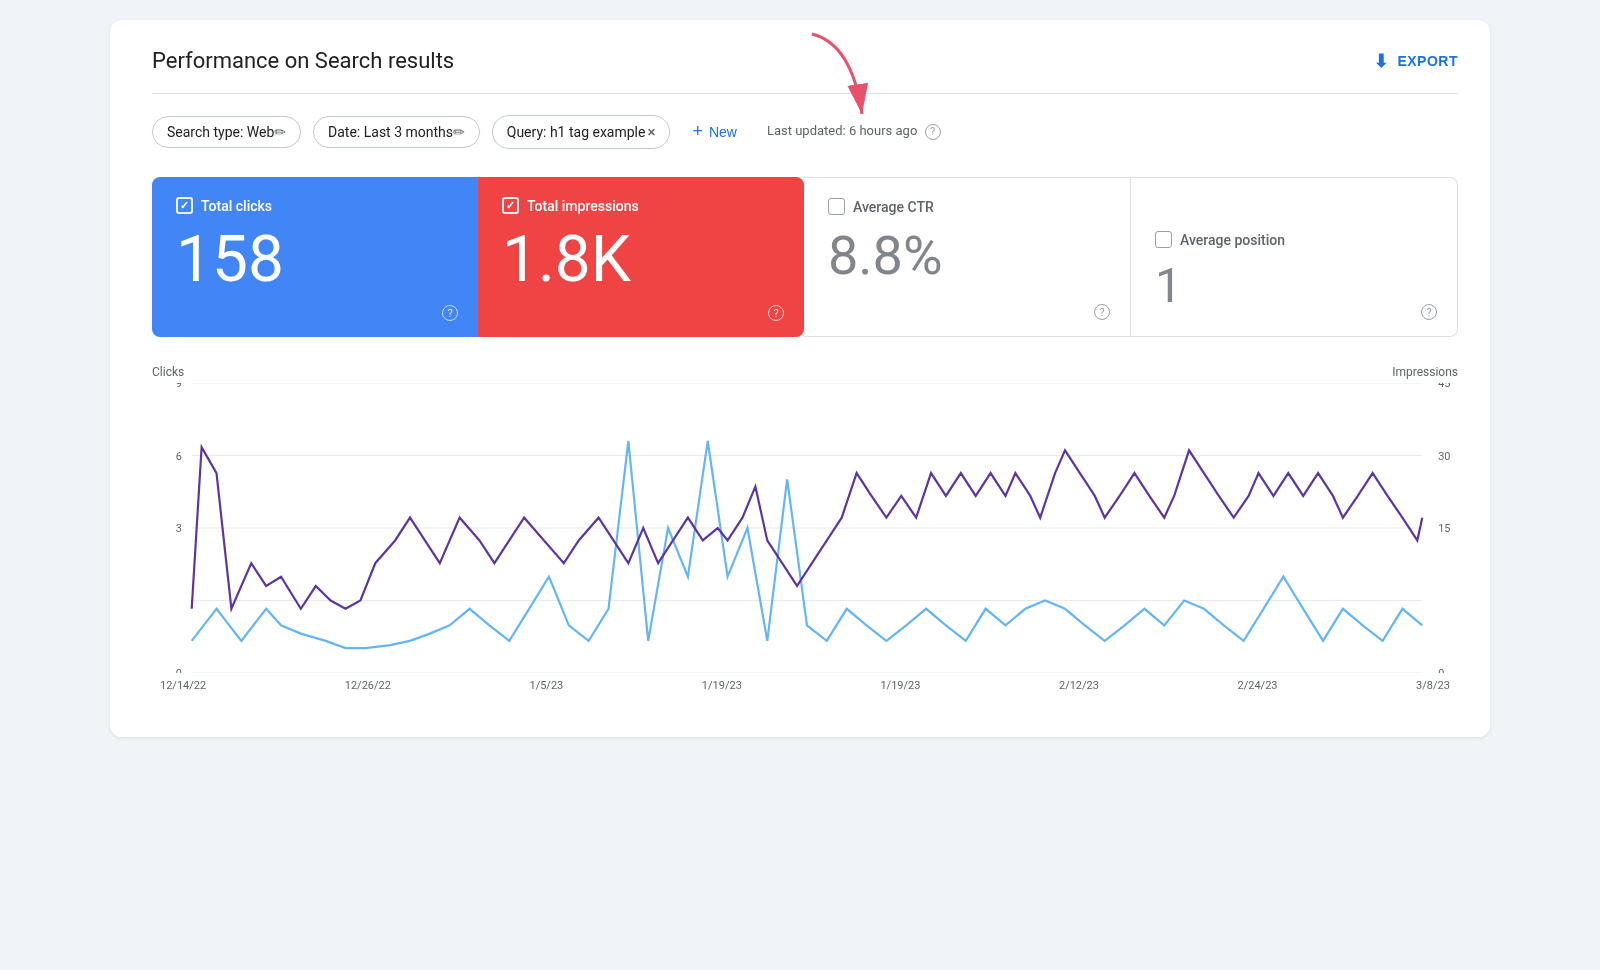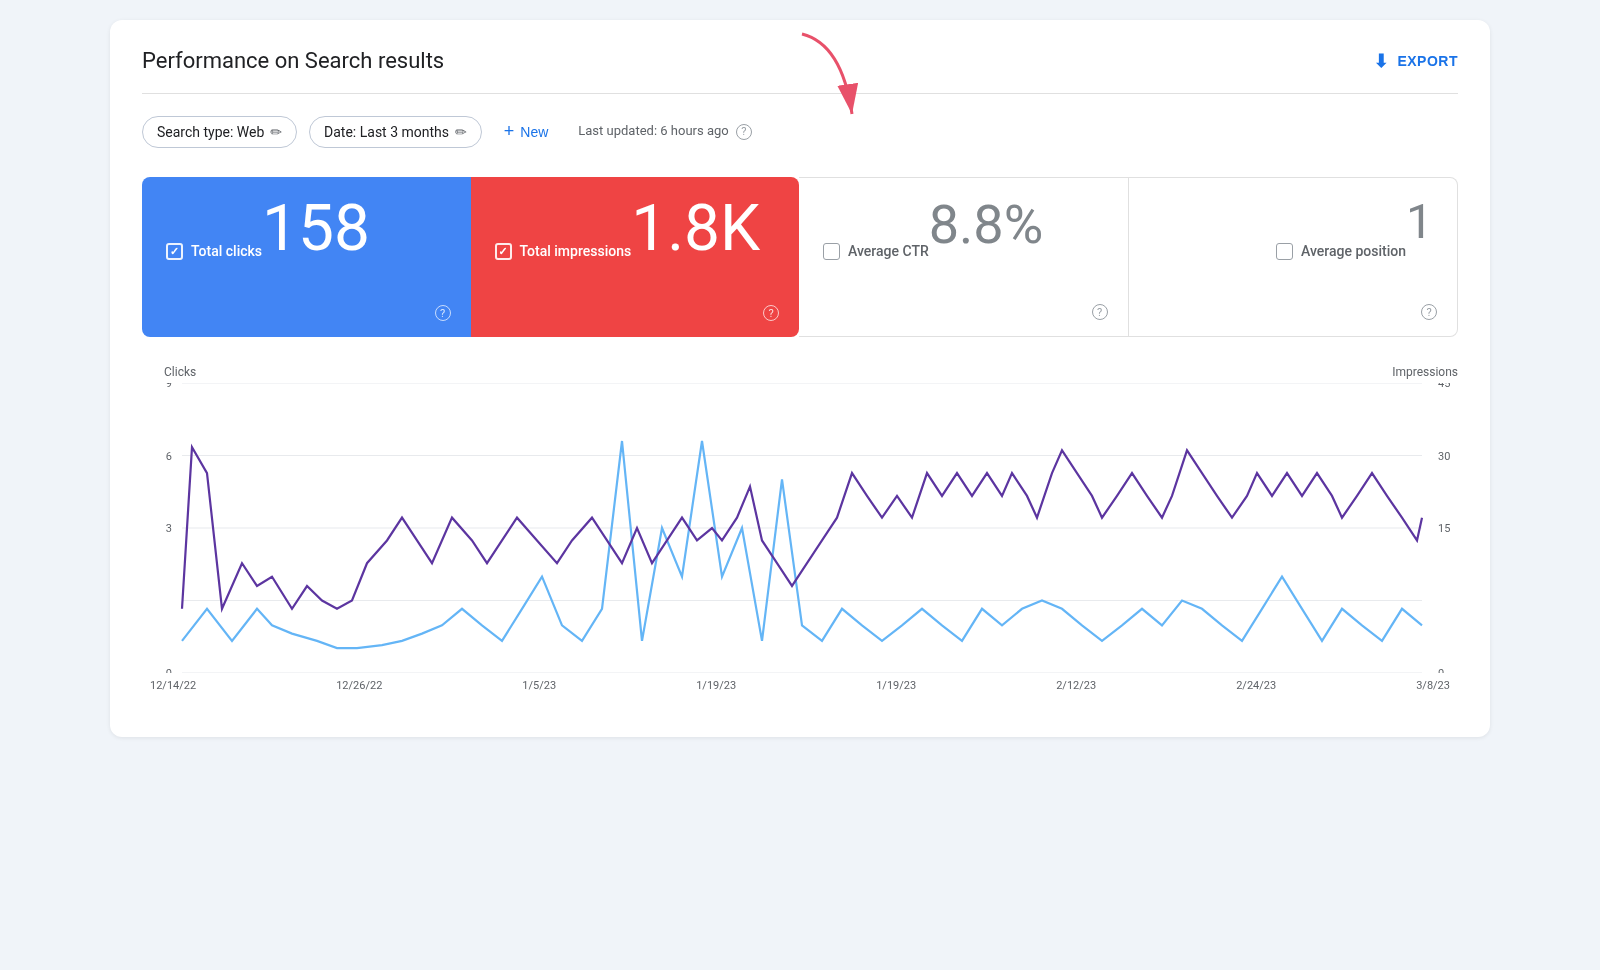--- a/index.html
+++ b/index.html
@@ -9,21 +9,21 @@
       min-height: 970px;
       display: flex;
       align-items: flex-start;
       justify-content: center;
       padding: 20px;
     }
     .card {
       background: #fff;
       border-radius: 12px;
       width: 1380px;
-      padding: 28px 32px 32px 32px;
+      padding: 28px 32px 32px 42px;
       box-shadow: 0 1px 4px rgba(0,0,0,0.08);
     }
     .header-row {
       display: flex;
       align-items: center;
       justify-content: space-between;
       margin-bottom: 20px;
     }
     .page-title {
       font-size: 22px;
@@ -54,21 +54,20 @@
     .filters-row {
       display: flex;
       align-items: center;
       gap: 12px;
       margin-bottom: 28px;
       flex-wrap: wrap;
     }
     .filter-chip {
       display: flex;
       align-items: center;
-      gap: 6px;
       border: 1.5px solid #bfc8d6;
       border-radius: 20px;
       padding: 7px 14px;
       font-size: 14px;
       color: #202124;
       background: #fff;
       cursor: pointer;
       white-space: nowrap;
     }
     .filter-chip .edit-icon {
@@ -122,21 +121,21 @@
       gap: 0;
       margin-bottom: 28px;
       border-radius: 8px;
       overflow: visible;
     }
     .metric-card {
       flex: 1;
       padding: 20px 24px 18px 24px;
       position: relative;
       display: flex;
-      flex-direction: row;
+      flex-direction: column;
       min-height: 160px;
     }
     .metric-card.clicks {
       background: #4285f4;
       border-radius: 8px 0 0 8px;
     }
     .metric-card.impressions {
       background: #ef4444;
       border-radius: 0 8px 8px 0;
     }
@@ -205,21 +204,20 @@
     
     .chart-container {
       position: relative;
       width: 100%;
       height: 340px;
     }
     .chart-axes-labels {
       display: flex;
       justify-content: space-between;
       margin-bottom: 4px;
-      margin-left: 22px;
     }
     .axis-label {
       font-size: 12px;
       color: #5f6368;
     }
     .chart-area {
       position: relative;
       width: 100%;
       height: 290px;
     }
@@ -265,20 +263,24 @@
     </svg>
 
     <div class="filters-row">
       <div class="filter-chip">
         <span>Search type: Web</span>
         <span class="edit-icon">✏</span>
       </div>
       <div class="filter-chip">
         <span>Date: Last 3 months</span>
         <span class="edit-icon">✏</span>
+      </div>
+      <div class="filter-chip">
+        <span>Query: h1 tag example</span>
+        <span class="close-icon">×</span>
       </div>
       <button class="new-btn">
         <span class="plus-icon">+</span>
         <span>New</span>
       </button>
       <span class="last-updated">
         <span>Last updated: 6 hours ago</span>
         <span class="question-icon">?</span>
       </span>
     </div>

